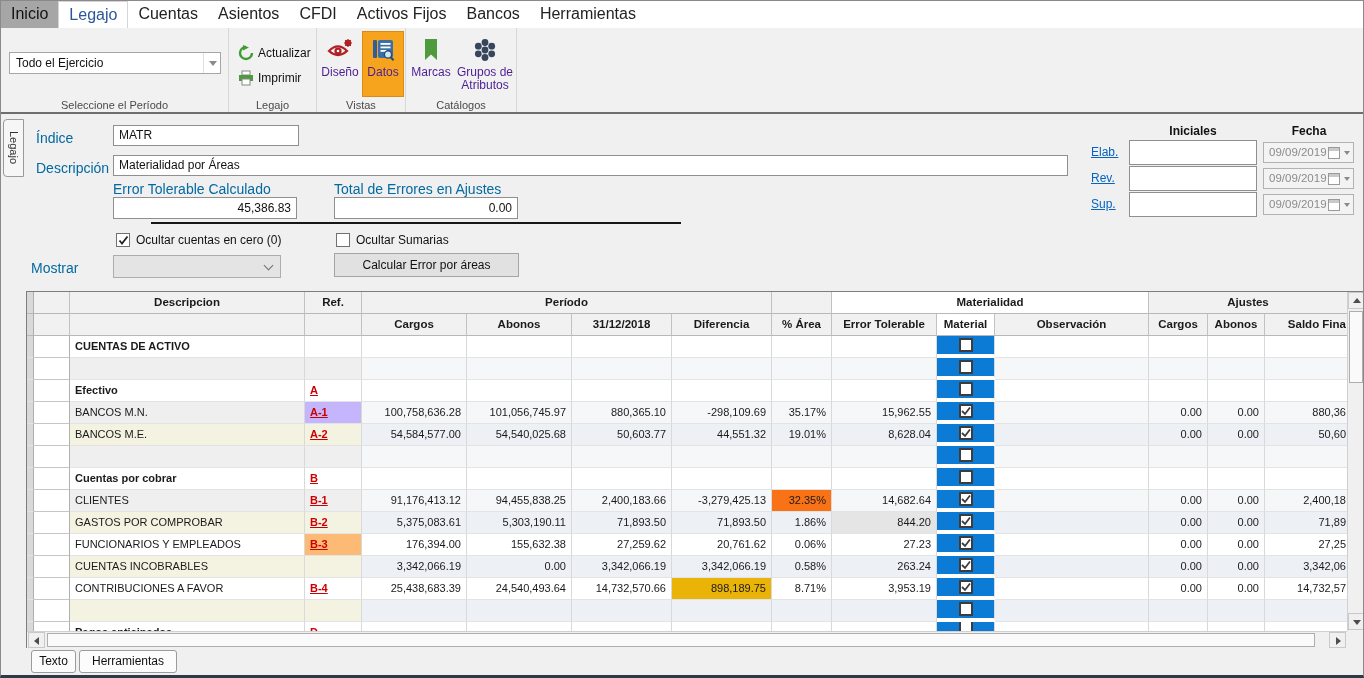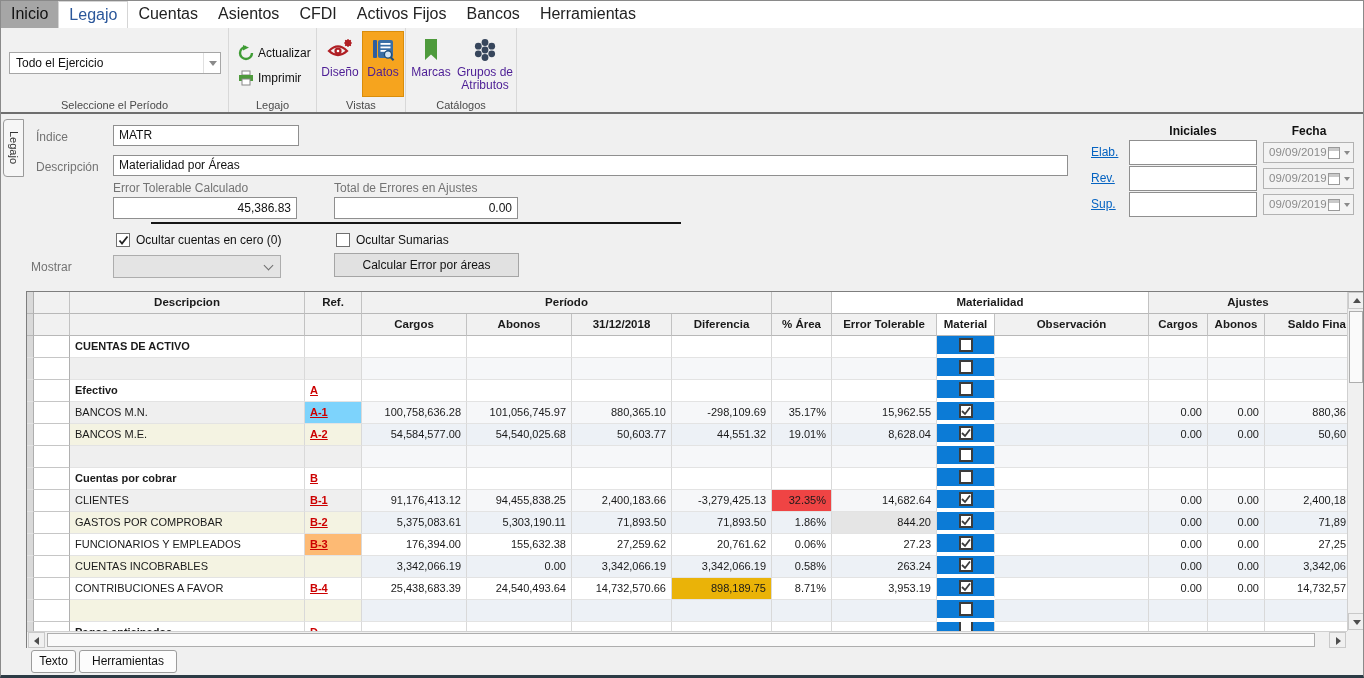--- a/index.html
+++ b/index.html
@@ -30,21 +30,21 @@
   .big-btn{ position:absolute; display:flex; flex-direction:column; align-items:center;
             font-size:12px; color:#4c1d95; padding-top:6px; cursor:default; }
   .big-btn.orange{ background:#f6a41e; border:1px solid #d98d0b; }
   .big-btn .lbl{ margin-top:4px; text-align:center; line-height:13px; }
 
   
   .formpanel{ position:absolute; left:0; top:115px; width:100%; height:173px; background:#f0f0f0; }
   .sidetab{ position:absolute; left:2px; top:3px; width:21px; height:58px; background:#f6f6f6;
             border:1px solid #9a9a9a; border-radius:4px 0 0 4px; writing-mode:vertical-rl;
             text-align:center; font-size:11px; color:#333; line-height:19px; }
-  .flabel{ position:absolute; font-size:12px; color:#737373; white-space:nowrap; }
+  .flabel{ position:absolute; font-size:14px; color:#0369a1; white-space:nowrap; }
   .tbox{ position:absolute; background:#fff; border:1px solid #8f8f8f; font-size:12px;
          line-height:19px; padding:0 5px; color:#111; white-space:nowrap; overflow:hidden; }
   .tbox.right{ text-align:right; }
   .darkline{ position:absolute; left:150px; top:106px; width:530px; height:2px; background:#161616; }
   .chk{ position:absolute; display:flex; align-items:center; gap:6px; font-size:12px; color:#111; }
   .chk .box{ width:14px; height:14px; background:#fff; border:1px solid #707070; position:relative; }
   .chk .box svg{ position:absolute; left:1px; top:1px; }
   .dcombo{ position:absolute; background:#e4e4e4; border:1px solid #adadad; }
   .chev{ position:absolute; right:8px; top:6px; width:7px; height:7px;
          border-right:1.6px solid #6e6e6e; border-bottom:1.6px solid #6e6e6e; transform:rotate(45deg); }
@@ -353,21 +353,21 @@
           </div>
           <div class="cell" style="width: 154px; background: rgb(255, 255, 255);"></div>
           <div class="cell num" style="width: 59px; background: rgb(255, 255, 255);"></div>
           <div class="cell num" style="width: 57px; background: rgb(255, 255, 255);"></div>
           <div class="cell num sf" style="width: 83px; background: rgb(255, 255, 255);"></div>
         </div>
         <div class="grid-row">
           <div class="cell edge" style="width: 7px;"></div>
           <div class="cell rowhdr" style="width: 36px;"></div>
           <div class="cell" style="width: 235px; background: rgb(239, 239, 239);">BANCOS M.N.</div>
-          <div class="cell" style="width: 57px; background: #7dd3fc;">
+          <div class="cell" style="width: 57px; background: #c4b5fd;">
             <div class="ref-link">A-1</div>
           </div>
           <div class="cell num" style="width: 105px; background: rgb(246, 247, 249);">100,758,636.28</div>
           <div class="cell num" style="width: 105px; background: rgb(246, 247, 249);">101,056,745.97</div>
           <div class="cell num" style="width: 100px; background: rgb(246, 247, 249);">880,365.10</div>
           <div class="cell num" style="width: 100px; background: rgb(246, 247, 249);">-298,109.69</div>
           <div class="cell num" style="width: 60px; background: rgb(246, 247, 249);">35.17%</div>
           <div class="cell num" style="width: 105px; background: rgb(246, 247, 249);">15,962.55</div>
           <div class="matcell" style="width: 58px; height: 20px;">
             <div class="mchk">
@@ -450,21 +450,21 @@
           <div class="cell edge" style="width: 7px;"></div>
           <div class="cell rowhdr" style="width: 36px;"></div>
           <div class="cell" style="width: 235px; background: rgb(239, 239, 239);">CLIENTES</div>
           <div class="cell" style="width: 57px; background: rgb(239, 239, 239);">
             <div class="ref-link">B-1</div>
           </div>
           <div class="cell num" style="width: 105px; background: rgb(246, 247, 249);">91,176,413.12</div>
           <div class="cell num" style="width: 105px; background: rgb(246, 247, 249);">94,455,838.25</div>
           <div class="cell num" style="width: 100px; background: rgb(246, 247, 249);">2,400,183.66</div>
           <div class="cell num" style="width: 100px; background: rgb(246, 247, 249);">-3,279,425.13</div>
-          <div class="cell num" style="width: 60px; background: #ef4444;">32.35%</div>
+          <div class="cell num" style="width: 60px; background: #f97316;">32.35%</div>
           <div class="cell num" style="width: 105px; background: rgb(246, 247, 249);">14,682.64</div>
           <div class="matcell" style="width: 58px; height: 20px;">
             <div class="mchk">
               <svg width="10" height="10" viewBox="0 0 10 10">
                 <polyline points="1,5 4,8 9,1.5" fill="none" stroke="#3c3c3c" stroke-width="1.8"></polyline>
               </svg>
             </div>
           </div>
           <div class="cell" style="width: 154px; background: rgb(246, 247, 249);"></div>
           <div class="cell num" style="width: 59px; background: rgb(246, 247, 249);">0.00</div>

